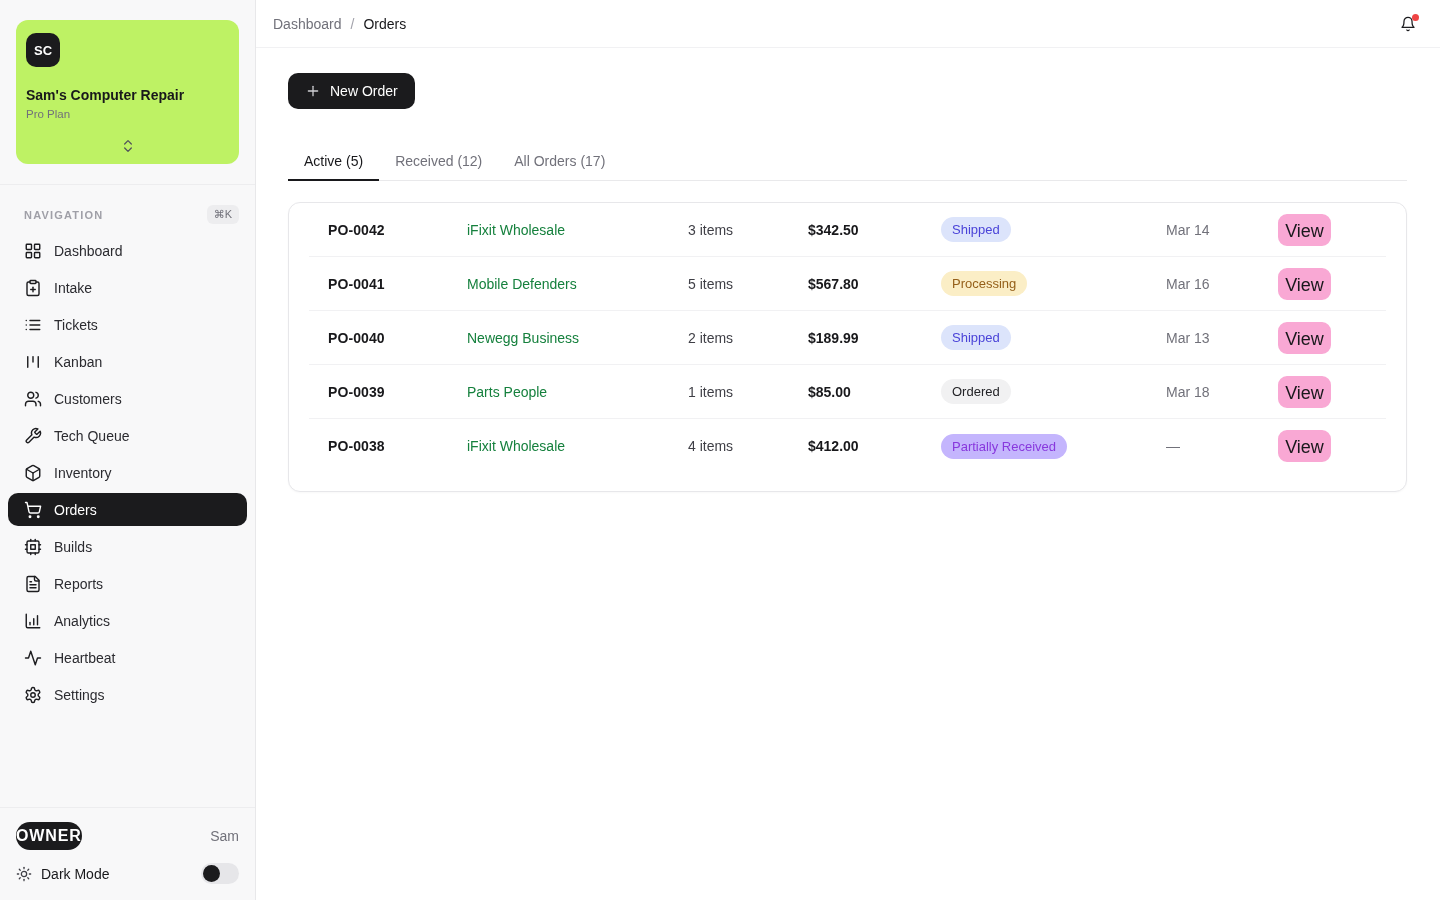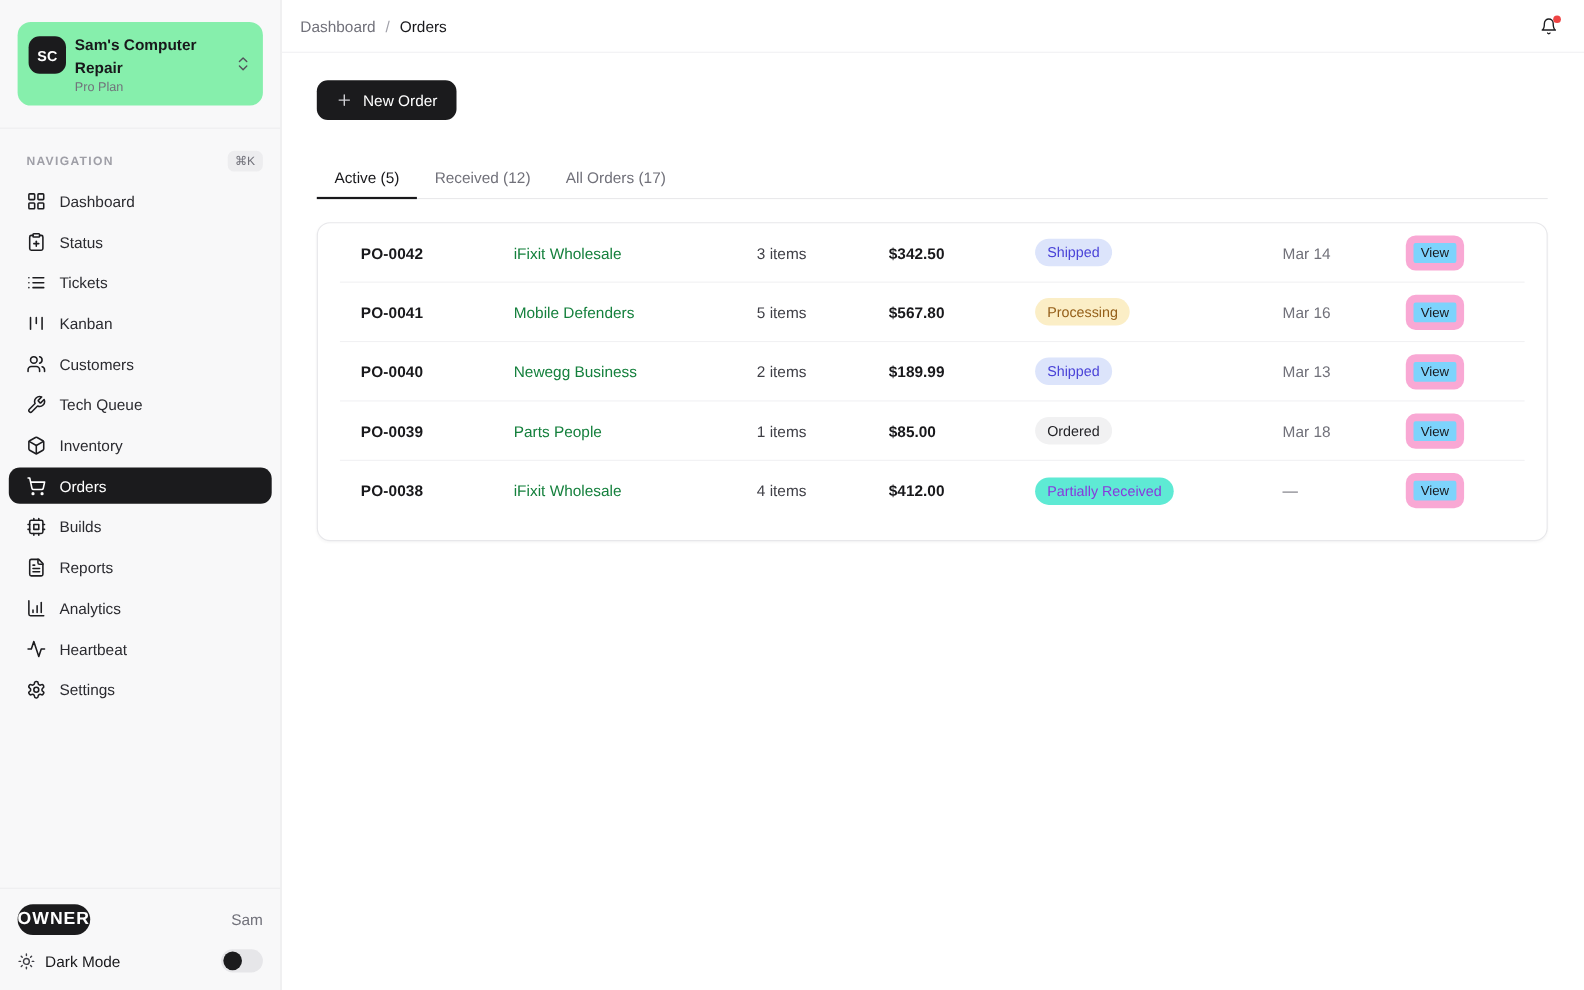--- a/index.html
+++ b/index.html
@@ -10,22 +10,22 @@
   }
   svg { display:block; }
 
   
   .sidebar {
     width:256px; min-width:256px; height:900px; background:#f8f8f9;
     border-right:1px solid #e8e8ea; display:flex; flex-direction:column;
   }
   .ws-wrap { padding:20px 16px; border-bottom:1px solid #ededef; }
   .ws-card {
-    background:#86efac; border-radius:12px; padding:10px; display:flex;
-    gap:8px; align-items:flex-start; cursor:pointer;
+    background:#bef264; border-radius:12px; padding:10px; display:flex;
+    gap:18px; align-items:flex-start; cursor:pointer;flex-direction:column;
   }
   .avatar {
     width:34px; height:34px; background:#1b1b1d; color:#fff; border-radius:10px;
     font-weight:700; font-size:13px; display:flex; align-items:center; justify-content:center;
     flex:none; margin-top:3px;
   }
   .ws-text { flex:1; }
   .ws-name { font-size:14px; font-weight:700; line-height:21px; color:#18181b; }
   .ws-plan { font-size:11.5px; color:#71717a; margin-top:2px; }
   .ws-chevron { align-self:center; color:#52525b; }
@@ -106,22 +106,22 @@
   .trow { height:54px; border-bottom:1px solid #f1f1f3; font-size:14px; }
   .trow:last-child { border-bottom:none; }
   .trow > div:first-child { padding-left:19px; }
   .cell-po { font-weight:700; color:#18181b; letter-spacing:.1px; }
   .cell-vendor { color:#15803d; }
   .cell-items { color:#3f3f46; }
   .cell-total { font-weight:700; color:#18181b; }
   .badge { display:inline-block; padding:5px 11px; border-radius:999px; font-size:13px; }
   .cell-eta { color:#71717a; }
   .view-btn {
-    width:53px; height:32px; background:#7dd3fc; border:7px solid #f9a8d4; border-radius:9px;
-    font-size:12px; color:#18181b; cursor:pointer; font-family:"Liberation Sans", sans-serif;
+    width:53px; height:32px; background:#f9a8d4; border:7px solid #f9a8d4; border-radius:9px;
+    font-size:18px; color:#18181b; cursor:pointer; font-family:"Liberation Sans", sans-serif;
   }
 </style>
 </head>
 <body>
 
 <aside class="sidebar">
   <div class="ws-wrap">
     <div class="ws-card">
       <div class="avatar">SC</div>
       <div class="ws-text">
@@ -156,21 +156,21 @@
       </div>
       <div class="nav-item">
         <span class="nav-ico" style="width: 18px; height: 18px;">
           <svg viewBox="0 0 24 24" fill="none" stroke="currentColor" stroke-width="1.9" stroke-linecap="round" stroke-linejoin="round" style="width:100%;height:100%">
             <rect x="8" y="2" width="8" height="4" rx="1"></rect>
             <path d="M16 4h2a2 2 0 0 1 2 2v14a2 2 0 0 1-2 2H6a2 2 0 0 1-2-2V6a2 2 0 0 1 2-2h2"></path>
             <path d="M12 11v6"></path>
             <path d="M9 14h6"></path>
           </svg>
         </span>
-        <span>Status</span>
+        <span>Intake</span>
       </div>
       <div class="nav-item">
         <span class="nav-ico" style="width: 18px; height: 18px;">
           <svg viewBox="0 0 24 24" fill="none" stroke="currentColor" stroke-width="1.9" stroke-linecap="round" stroke-linejoin="round" style="width:100%;height:100%">
             <line x1="8" y1="6" x2="21" y2="6"></line>
             <line x1="8" y1="12" x2="21" y2="12"></line>
             <line x1="8" y1="18" x2="21" y2="18"></line>
             <line x1="3" y1="6" x2="3.01" y2="6"></line>
             <line x1="3" y1="12" x2="3.01" y2="12"></line>
             <line x1="3" y1="18" x2="3.01" y2="18"></line>
@@ -388,20 +388,20 @@
             <div class="cell-total">$85.00</div>
             <div><span class="badge" style="background: rgb(241, 241, 242); color: rgb(35, 35, 39);">Ordered</span></div>
             <div class="cell-eta">Mar 18</div>
             <div><button class="view-btn">View</button></div>
           </div>
           <div class="trow">
             <div class="cell-po">PO-0038</div>
             <div class="cell-vendor">iFixit Wholesale</div>
             <div class="cell-items">4 items</div>
             <div class="cell-total">$412.00</div>
-            <div><span class="badge" style="background: #5eead4; color: rgb(136, 56, 221);">Partially Received</span></div>
+            <div><span class="badge" style="background: #c4b5fd; color: rgb(136, 56, 221);">Partially Received</span></div>
             <div class="cell-eta">—</div>
             <div><button class="view-btn">View</button></div>
           </div>
         </div>
     </div>
   </div>
 </main>
 
 </body></html>

